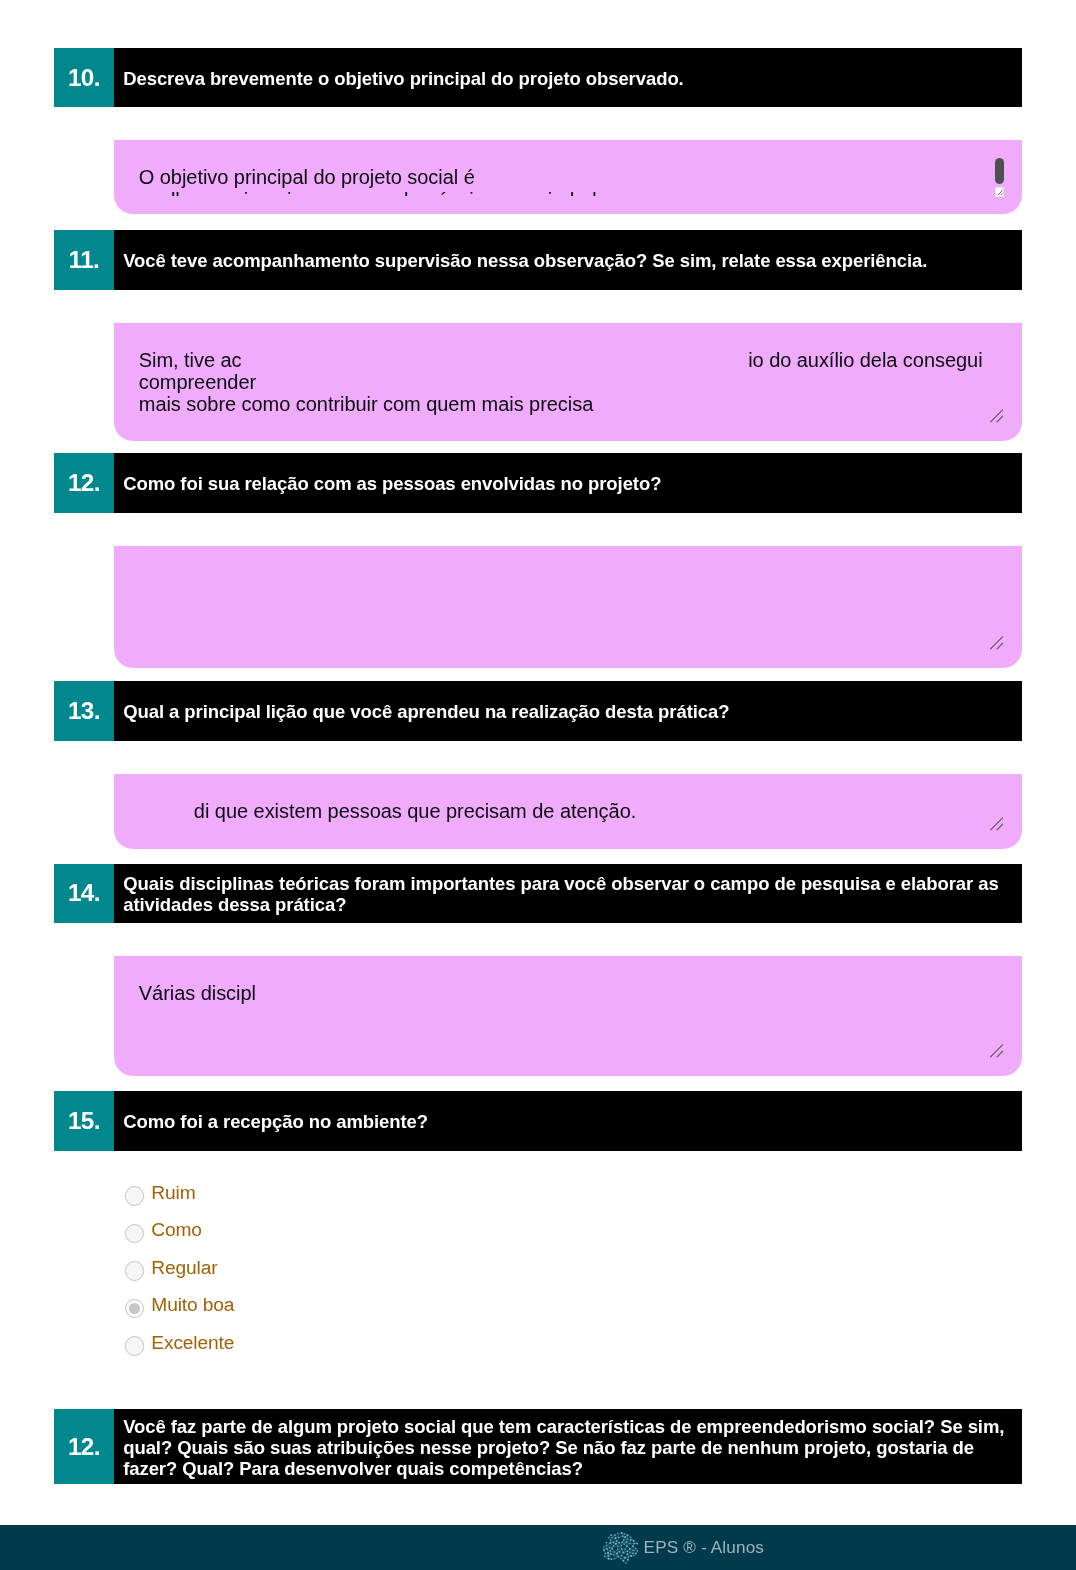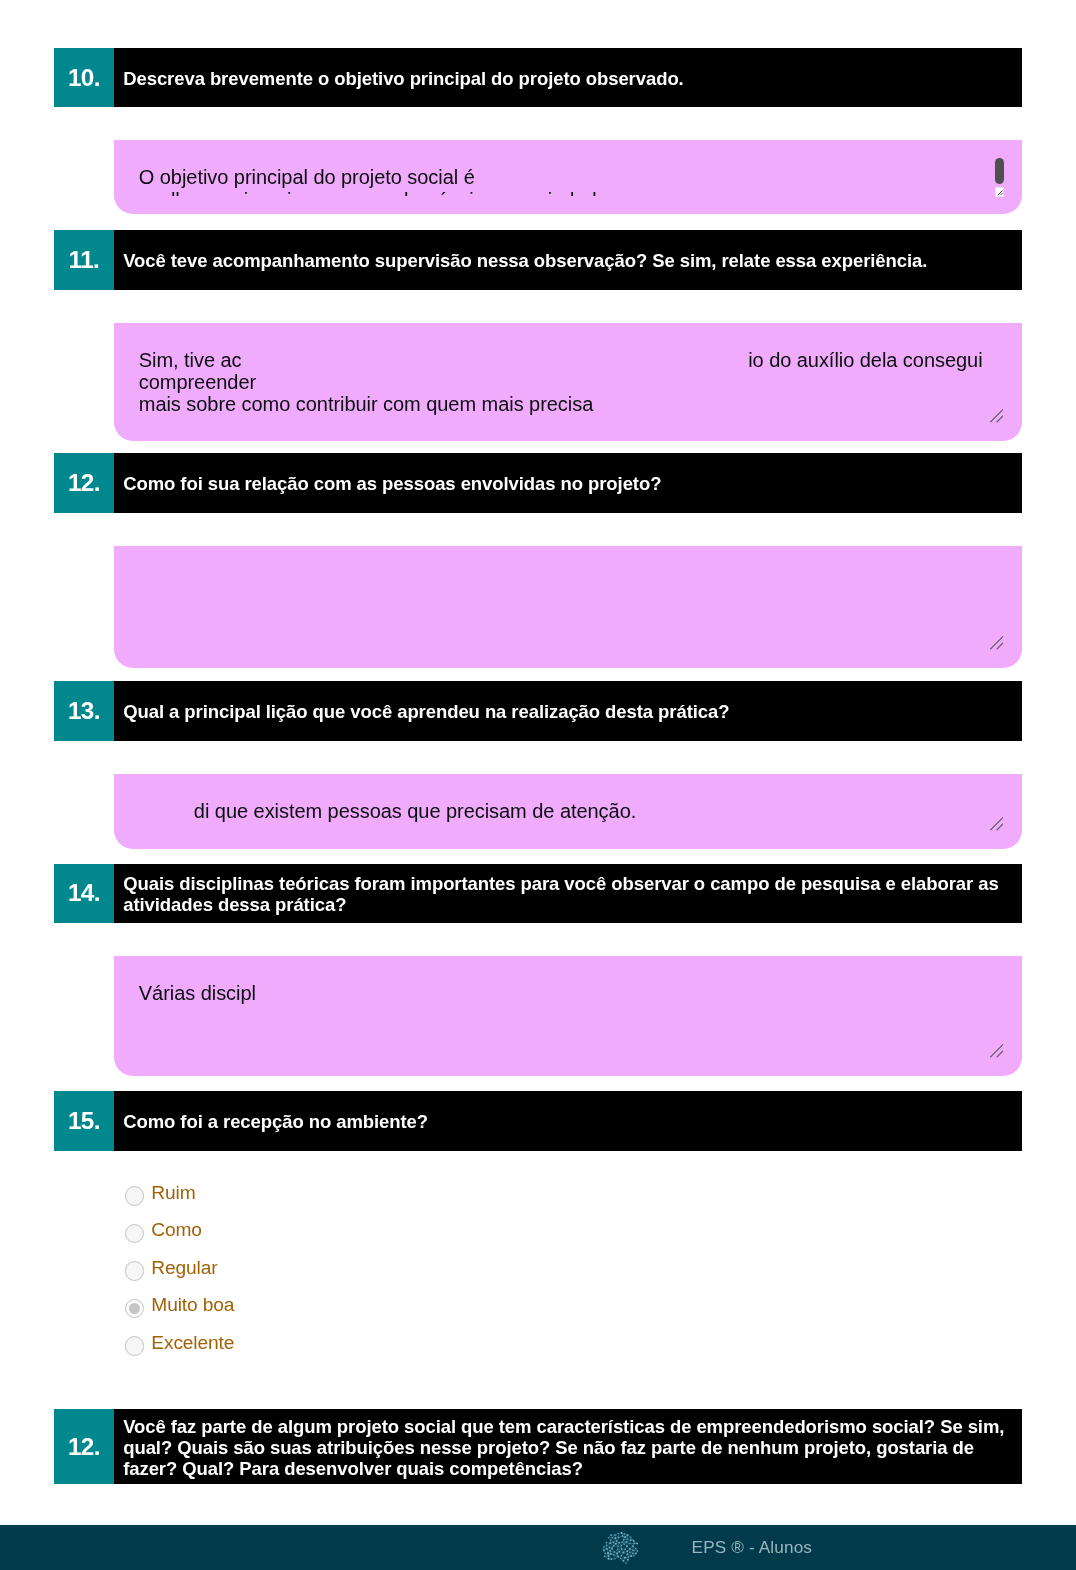--- a/index.html
+++ b/index.html
@@ -64,21 +64,21 @@
 
   .footer {
     position:absolute; left:0; right:0; top:1525px; height:45px;
     background:#013A4B;
   }
   .footer-inner {
     position:absolute; left:600.8px; top:0; height:45px;
     display:flex; align-items:center;
   }
   .brain { width:39.2px; height:32.5px; display:block; margin-right:3.6px; margin-top:0.5px; }
-  .footer-text { color:#9CB4BE; font-size:17.15px; letter-spacing:0.15px;margin-left:48px; }
+  .footer-text { color:#9CB4BE; font-size:17.15px; letter-spacing:0.15px; }
 </style>
 </head>
 <body>
 
 <div class="page">
 
   <div class="qhead" style="left:54.2px;top:47.9px;width:967.7px;height:59.6px;">
     <div class="qnum">10.</div>
     <div class="qtext">
         <span>Descreva brevemente o objetivo principal do projeto observado.</span>

